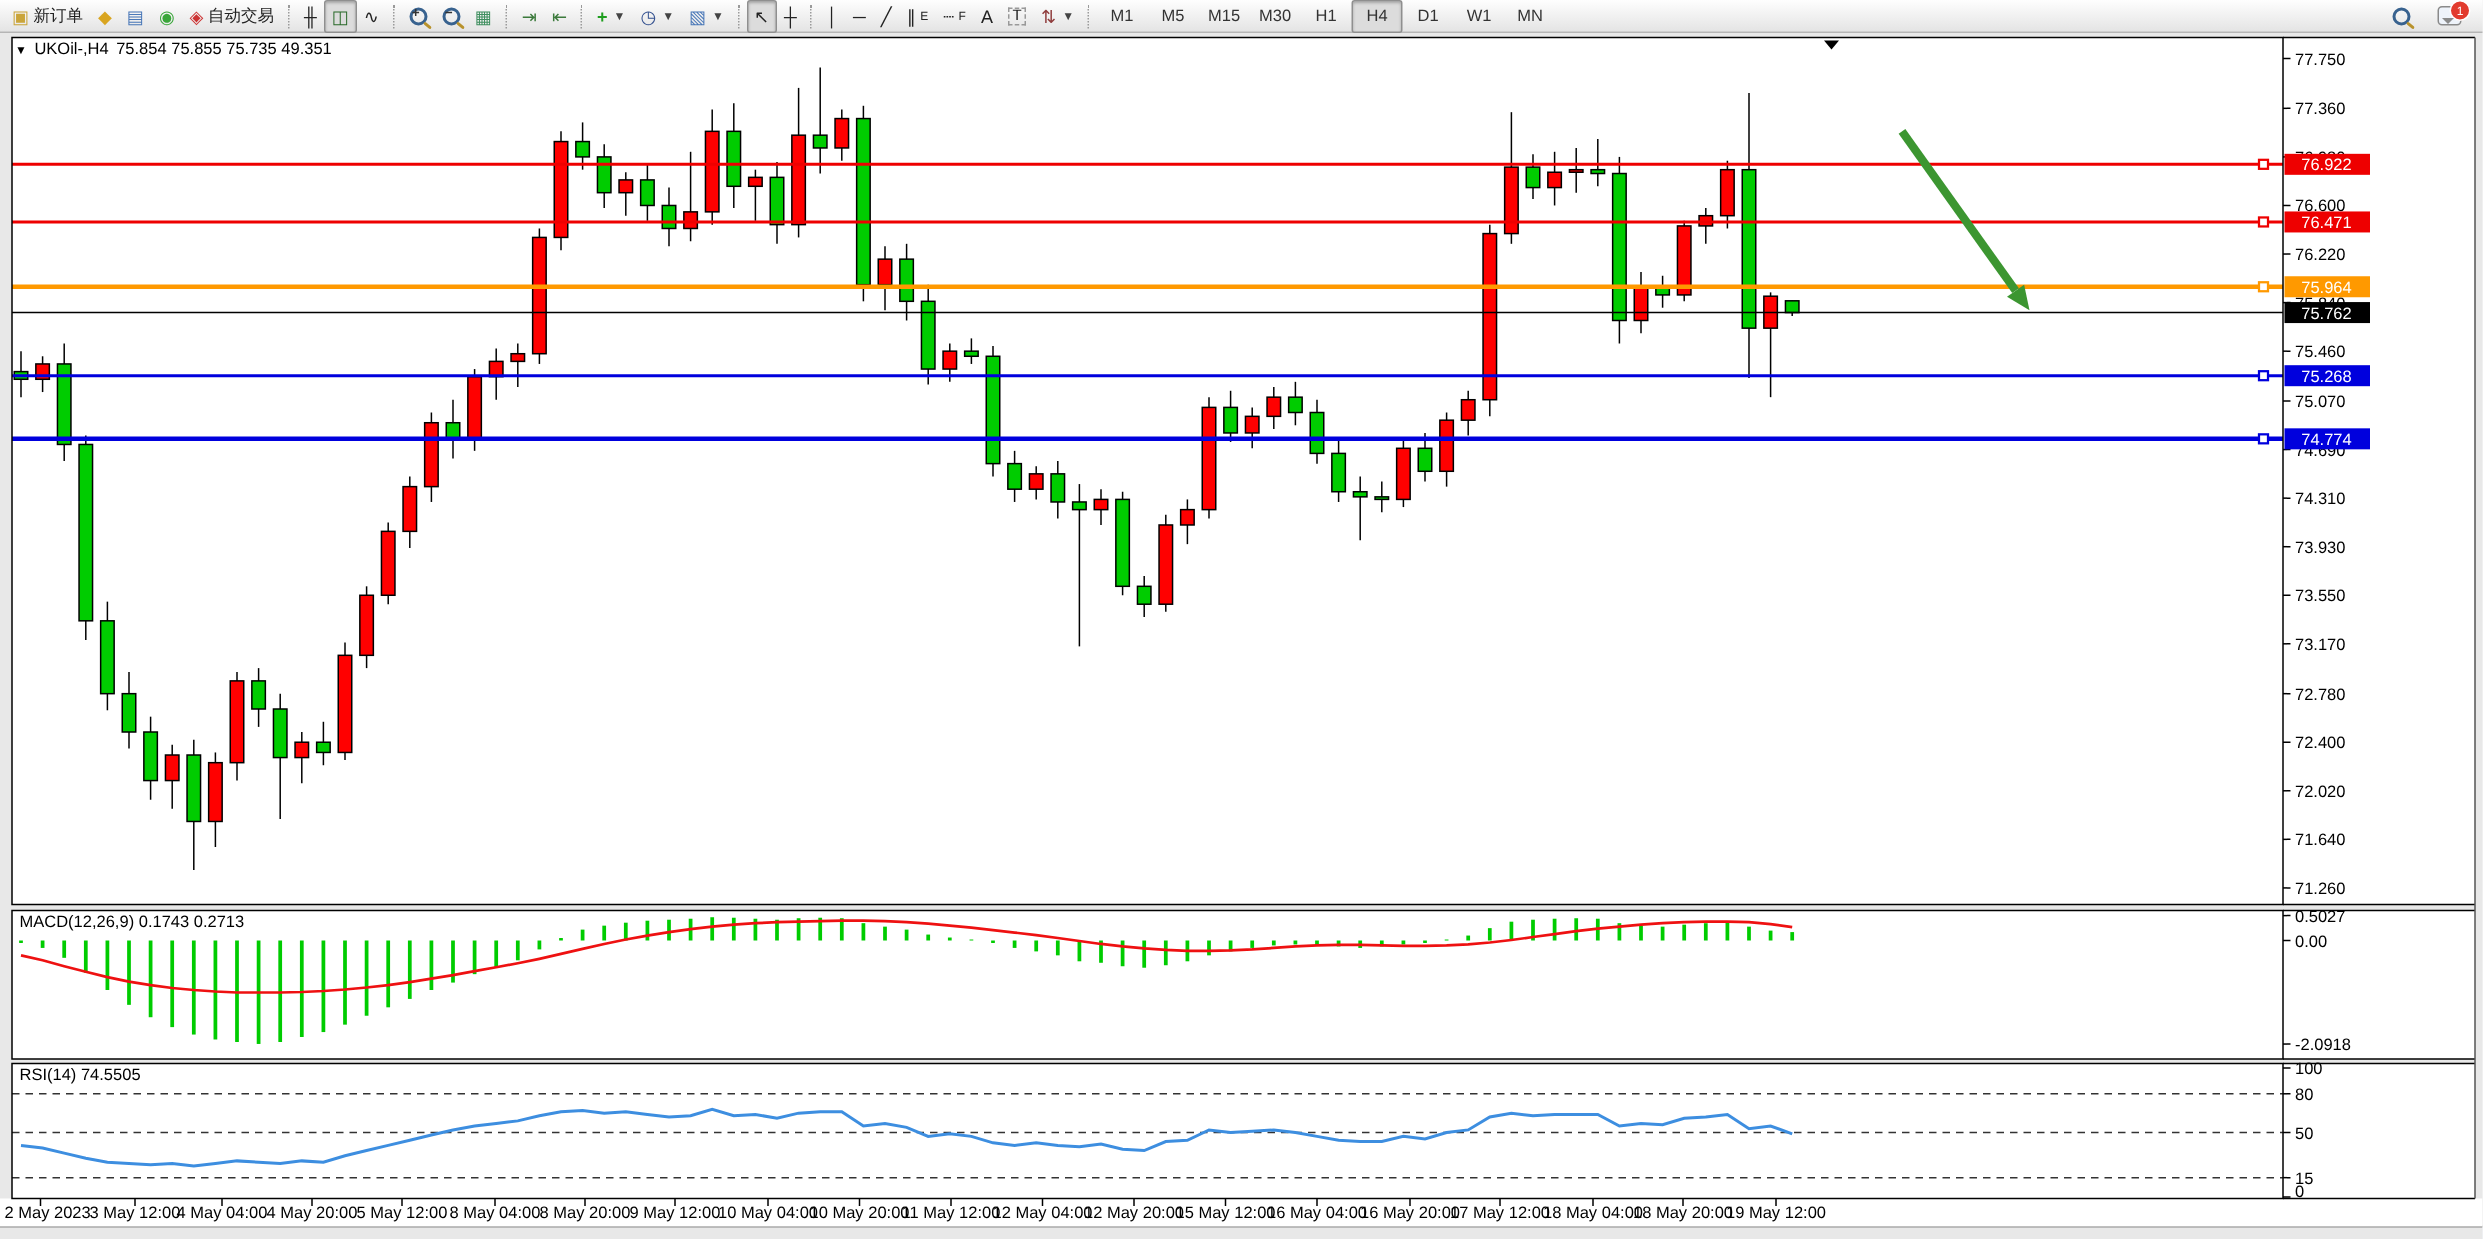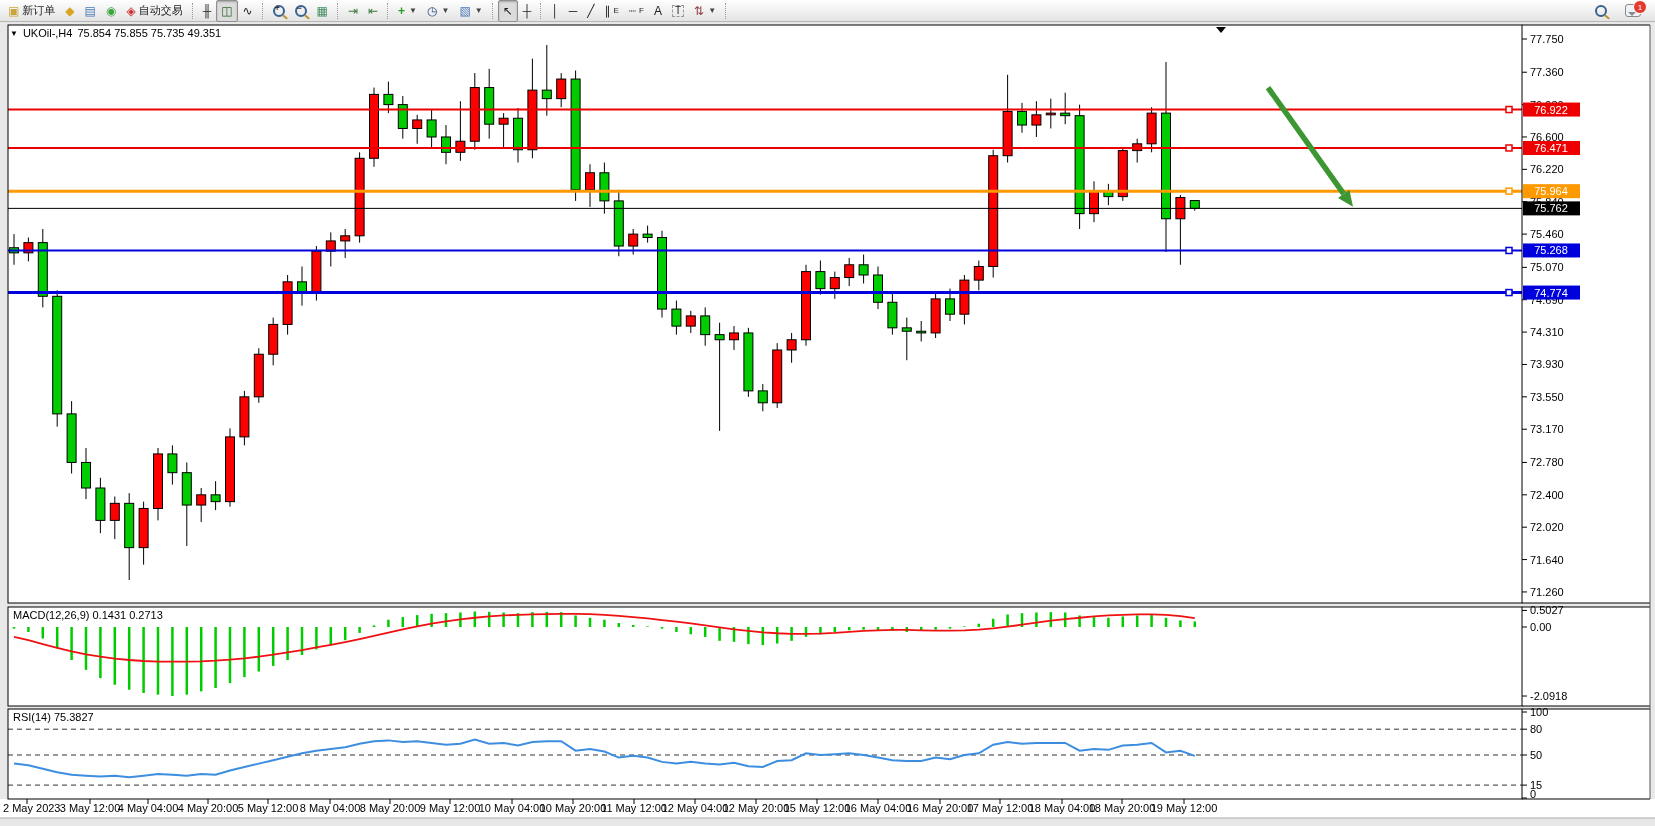--- a/index.html
+++ b/index.html
@@ -129,20 +129,31 @@
       <span class="gi">A</span>
     </div>
   <div class="tb-btn">
       <span class="gi" style="border:1px dashed #999;padding:0 2px;font-size:10px">T</span>
     </div>
   <div class="tb-btn">
       <span class="gi" style="color:#8f3c3c">⇅</span>
       <span class="dd">▼</span>
     </div>
   <div class="tb-sep"></div>
+  <div id="tf-box" style="display:flex">
+      <div class="tb-btn tf">M1</div>
+      <div class="tb-btn tf">M5</div>
+      <div class="tb-btn tf">M15</div>
+      <div class="tb-btn tf">M30</div>
+      <div class="tb-btn tf">H1</div>
+      <div class="tb-btn tf active">H4</div>
+      <div class="tb-btn tf">D1</div>
+      <div class="tb-btn tf">W1</div>
+      <div class="tb-btn tf">MN</div>
+    </div>
   <div class="tb-right">
     <div class="tb-btn">
         <span class="mag"></span>
       </div>
     <div class="tb-btn">
       <span class="chat">
         <span class="cnt">1</span>
       </span>
     </div>
   </div>
@@ -559,15 +570,15 @@
       <line x1="1184" y1="799" x2="1184" y2="804" stroke="#000" stroke-width="1"></line>
       <text x="1184" y="812" font-size="11" fill="#000" text-anchor="middle">19 May 12:00</text>
     </g>
   </svg>
 
 <div class="flo" id="chart-title">
   <span class="tri">▼</span>
   <span>UKOil-,H4</span>
   <span>75.854 75.855 75.735 49.351</span>
 </div>
-<div class="flo" id="macd-label">MACD(12,26,9) 0.1431 0.2713</div>
-<div class="flo" id="rsi-label">RSI(14) 75.3827</div>
+<div class="flo" id="macd-label">MACD(12,26,9) 0.1743 0.2713</div>
+<div class="flo" id="rsi-label">RSI(14) 74.5505</div>
 <div class="statusbar"></div>
 
 </body></html>

